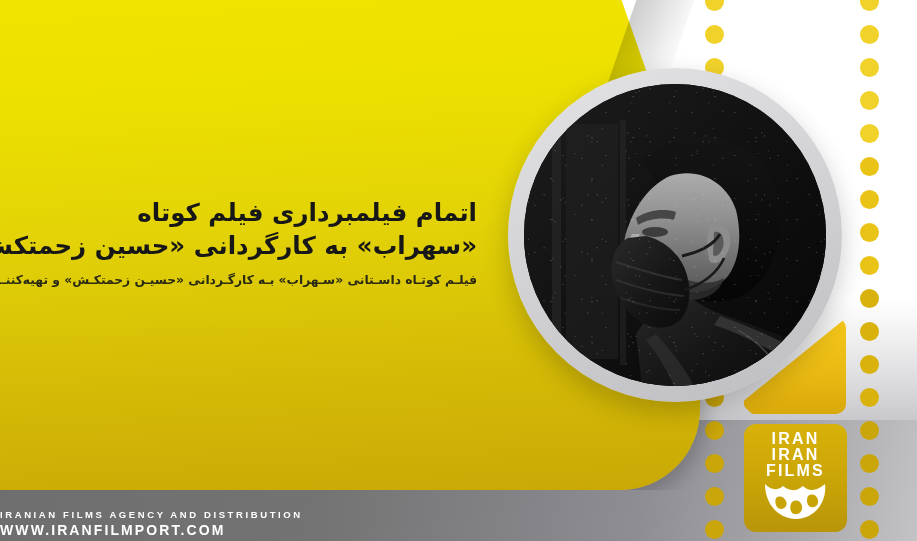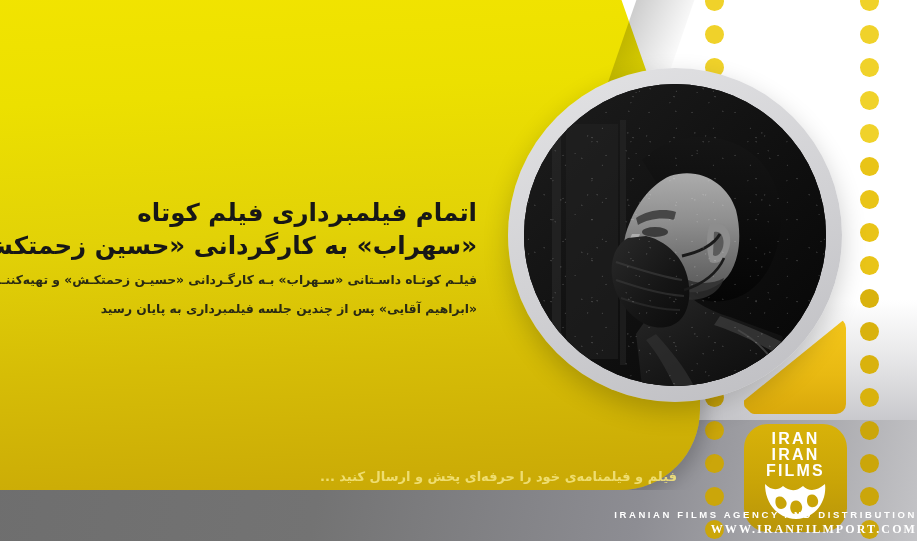--- a/index.html
+++ b/index.html
@@ -91,21 +91,21 @@
     background:linear-gradient(180deg,#f5c71b 0%,#e8b912 60%,#d9a80b 100%);
     clip-path:polygon(100% 0, 100% 100%, 8px 100%, 0 92%, 0 86%);
     border-radius:8px 10px 10px 10px;
   }
 
   
   .logo-tile{
     position:absolute;
     left:744px; top:424px;
     width:103px; height:108px;
-    border-radius:24px;
+    border-radius:12px;
     background:linear-gradient(180deg,#d8b209 0%,#c9a407 55%,#b8950a 100%);
     display:flex;
     flex-direction:column;
     align-items:center;
     justify-content:flex-start;
     padding-top:7px;
     box-sizing:border-box;
     overflow:hidden;
   }
   .logo-word{
@@ -204,34 +204,34 @@
     letter-spacing:.2px;
     white-space:nowrap;
     opacity:.92;
   }
 
   
   .footer{
     position:absolute;
     left:0; right:0;
     top:509px;
-    text-align:right;
+    text-align:left;
     direction:ltr;
   }
   .footer-l1{
     color:#ffffff;
     font-family:"Liberation Sans",sans-serif;
     font-size:9.5px;
     font-weight:700;
     letter-spacing:2.6px;
   }
   .footer-l2{
     color:#ffffff;
-    font-family:Liberation Serif, serif;
-    font-size:12px;
+    font-family:Liberation Sans, sans-serif;
+    font-size:14px;
     font-weight:700;
     letter-spacing:2.1px;
     margin-top:2px;
   }
 </style>
 </head>
 <body>
 
 <div class="stage">
 
@@ -365,24 +365,22 @@
         <path d="M214 246 C228 254 240 264 248 276" stroke="#4a4a4a" stroke-width="2" fill="none" opacity=".8"></path>
       </svg>
     </div>
     <div class="grain"></div>
   </div>
 
   <div class="textblock">
     <h1 class="headline">اتمام فیلمبرداری فیلم کوتاه</h1>
     <h1 class="headline l2">«سهراب» به کارگردانی «حسین زحمتکش»</h1>
     <p class="body">فیلـم کوتـاه داسـتانی «سـهراب» بـه کارگـردانی «حسیـن زحمتکـش» و تهیه‌کننـدگی</p>
-    <p class="body">«ابراهیم آقایی» پس از چندین جلسه فیلمبرداری به پایان رسید</p>
-  </div>
-
-  <div class="tagline">فیلم و فیلمنامه‌ی خود را حرفه‌ای پخش و ارسال کنید ...</div>
+  </div>
+
 
   <div class="logo-tile">
     <div class="logo-word">IRAN</div>
     <div class="logo-word">IRAN</div>
     <div class="logo-word">FILMS</div>
     <div class="logo-globe">
       <svg viewBox="0 0 66 38" xmlns="http://www.w3.org/2000/svg">
         <path d="M2 2 C8 8 14 9 20 4 C26 9 33 10 40 4 C46 10 54 9 62 2 C64 18 54 36 33 37 C12 36 2 19 2 2 Z" fill="#ffffff"></path>
         <path d="M13 16 C17 13 21 15 23 19 C25 23 22 27 18 27 C14 27 11 22 13 16 Z" fill="#c9a407"></path>
         <path d="M29 20 C33 17 38 19 39 24 C40 29 36 33 31 32 C27 31 26 24 29 20 Z" fill="#c9a407"></path>

